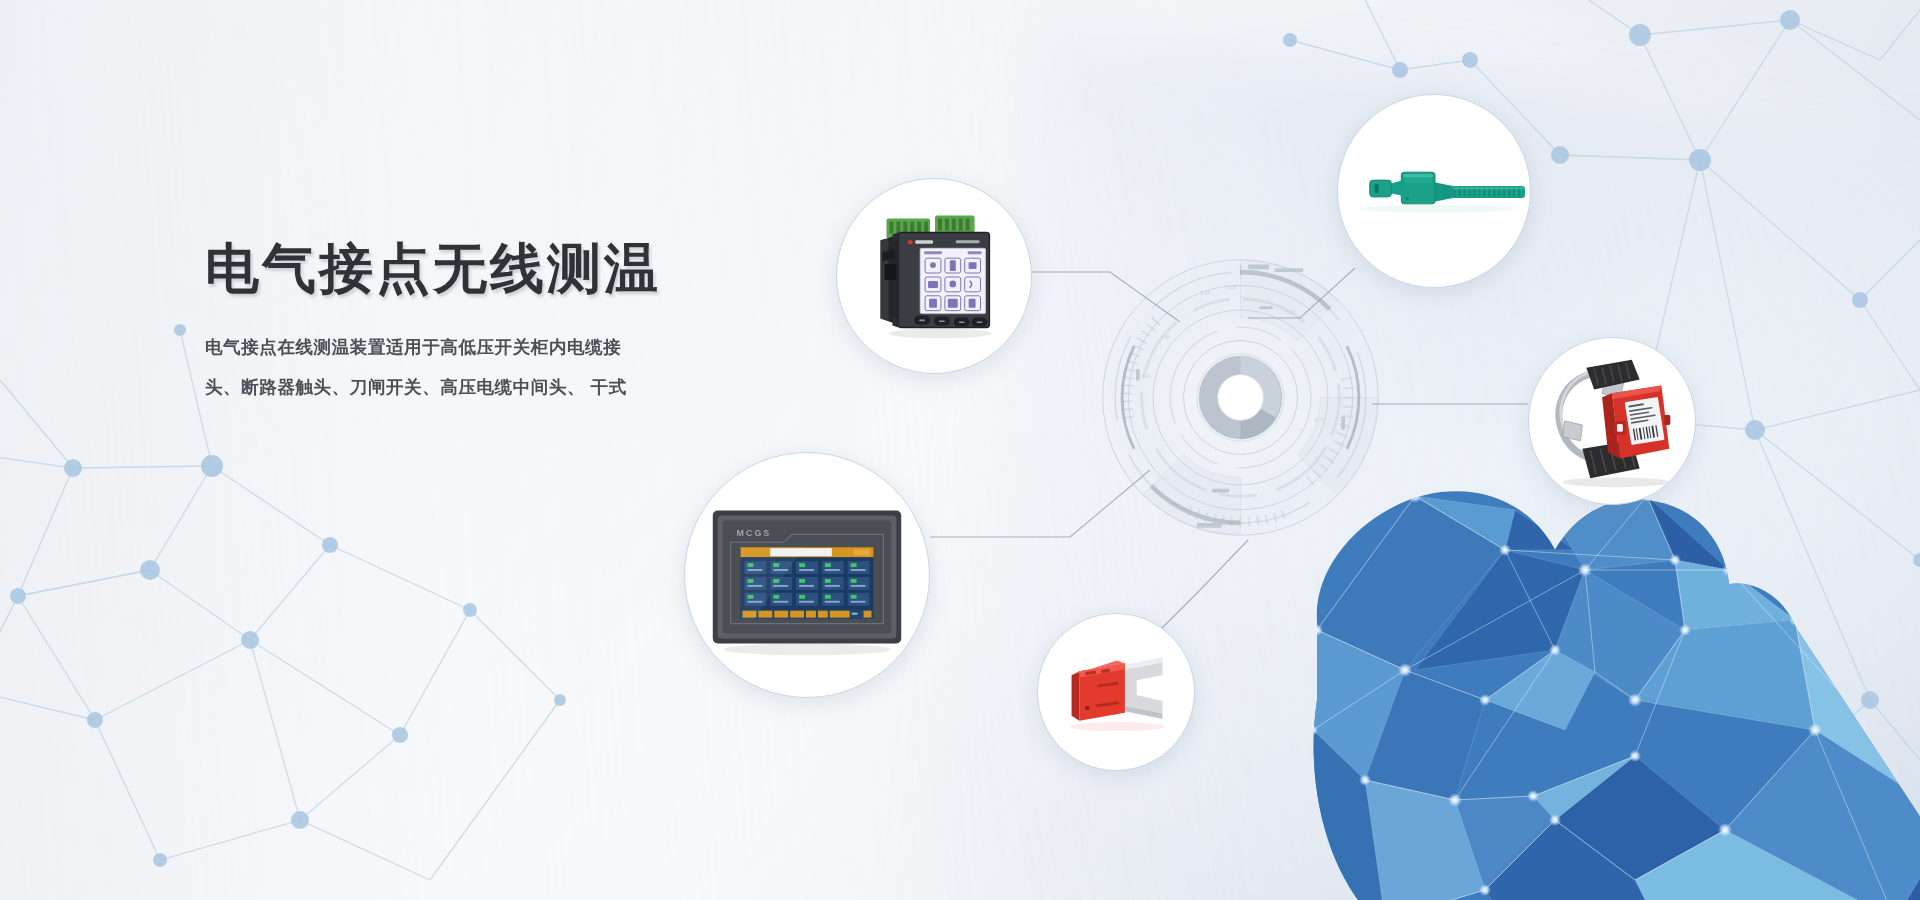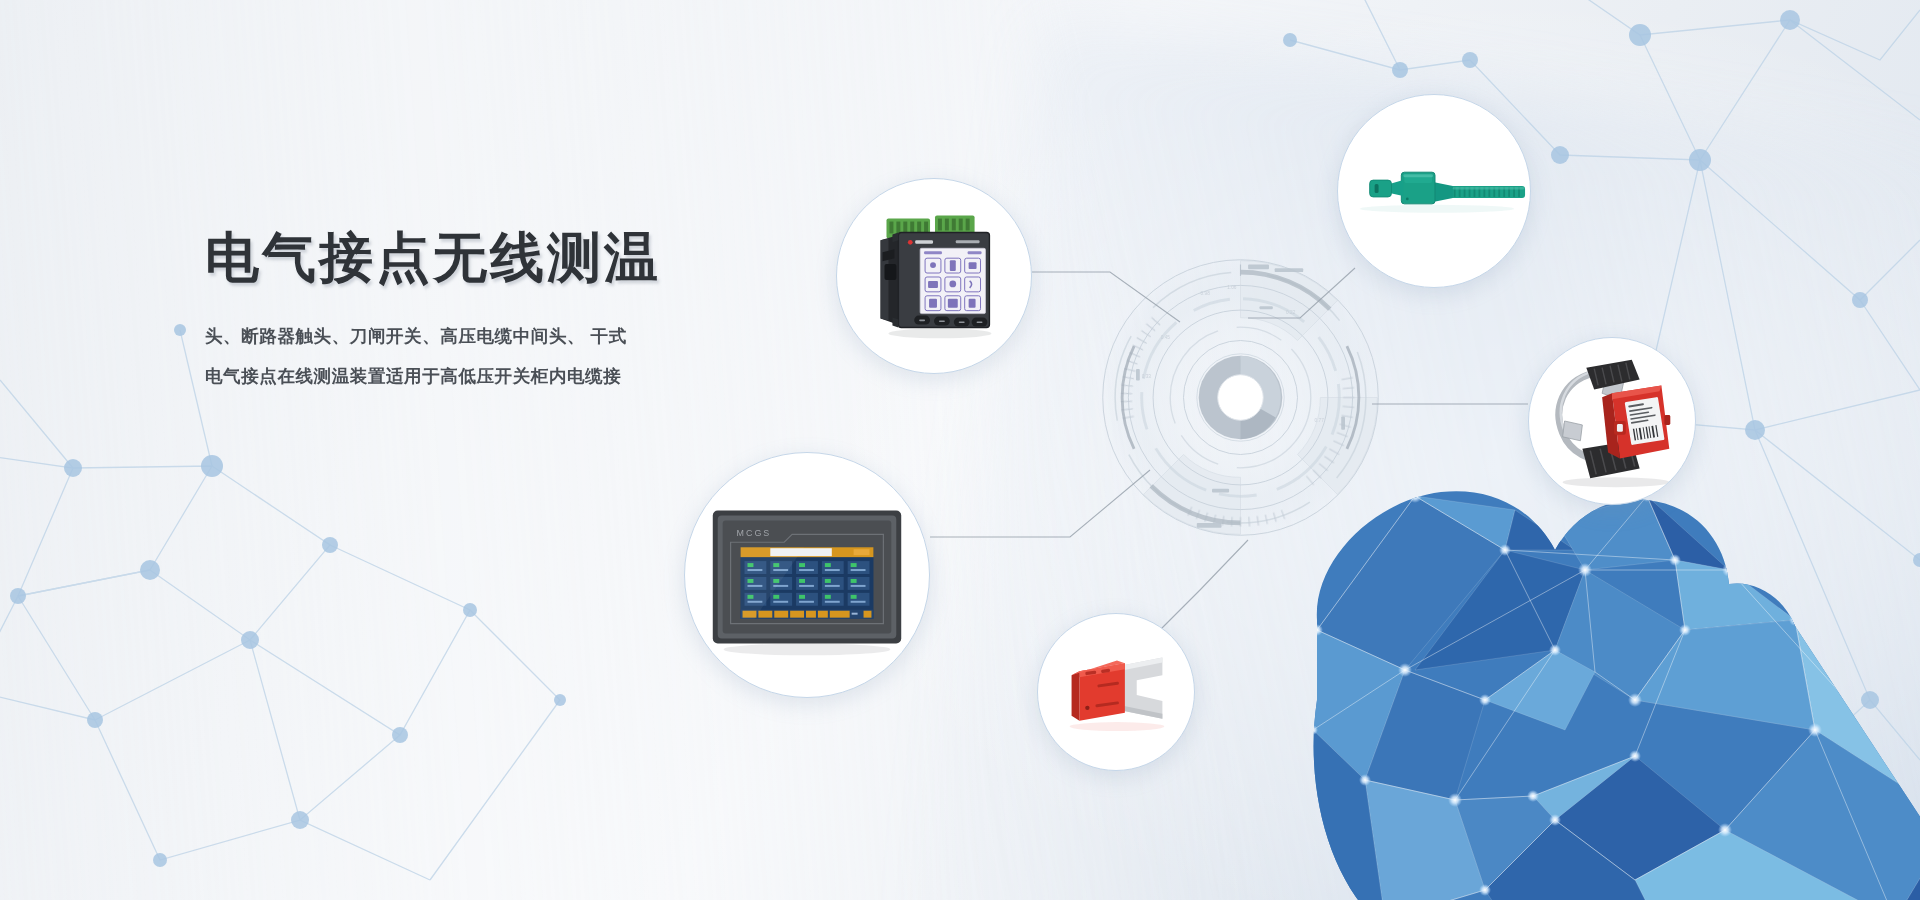--- a/index.html
+++ b/index.html
@@ -39,21 +39,21 @@
     filter:blur(30px);
     opacity:.6;
   }
 
   
   .net { position:absolute; inset:0; width:100%; height:100%; }
 
   
   .copy {
     position:absolute;
-    left:205px; top:227px;
+    left:205px; top:238px;
     width:520px;
     z-index:40;
   }
   .headline {
     font-size:54px;
     font-weight:700;
     letter-spacing:3px;
     color:#2f3338;
     line-height:1.12;
     text-shadow:2px 3px 3px rgba(120,130,145,.30);
@@ -92,20 +92,21 @@
   
   .bubble {
     position:absolute;
     border-radius:50%;
     background:#ffffff;
     border:1px solid #c5d6e8;
     box-shadow:0 6px 22px rgba(120,145,175,.20), inset 0 0 0 1px rgba(255,255,255,.9);
     z-index:30;
     display:flex; align-items:center; justify-content:center;
     overflow:hidden;
+    font-weight:bold;
   }
   .bubble svg { display:block; }
 
   #bubble-meter   { left:836px;  top:178px; width:196px; height:196px; }
   #bubble-tie     { left:1337px; top:94px;  width:194px; height:194px; }
   #bubble-clamp   { left:1528px; top:337px; width:168px; height:168px; }
   #bubble-hmi     { left:684px;  top:452px; width:246px; height:246px; }
   #bubble-bolt    { left:1037px; top:613px; width:158px; height:158px; }
 
   .sr { position:absolute; width:1px; height:1px; overflow:hidden; clip:rect(0 0 0 0); }
@@ -409,22 +410,22 @@
         <circle cx="58" cy="330" r="5" fill="url(#spark)"></circle>
         <circle cx="700" cy="420" r="6" fill="url(#spark)"></circle>
         <circle cx="392" cy="96" r="6" fill="url(#spark)"></circle>
       </g>
     </g>
   </svg>
 
   <div class="copy">
     <h1 class="headline">电气接点无线测温</h1>
     <div class="subcopy">
+      <div>电气接点在线测温装置适用于高低压开关柜内电缆接</div>
       <div>头、断路器触头、刀闸开关、高压电缆中间头、 干式</div>
-      <div>电气接点在线测温装置适用于高低压开关柜内电缆接</div>
     </div>
   </div>
 
   <div class="bubble" id="bubble-meter">
     <span class="sr">多功能电力仪表</span>
     <svg viewBox="0 0 196 196" width="196" height="196">
 
       <g>
         <rect x="50" y="40" width="44" height="20" rx="2" fill="#5aa64a"></rect>
         <rect x="99" y="37" width="40" height="20" rx="2" fill="#5aa64a"></rect>

